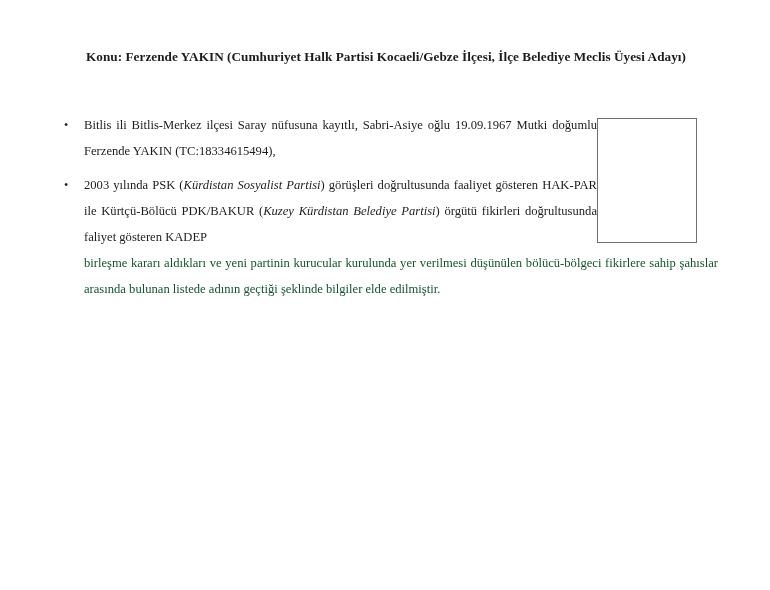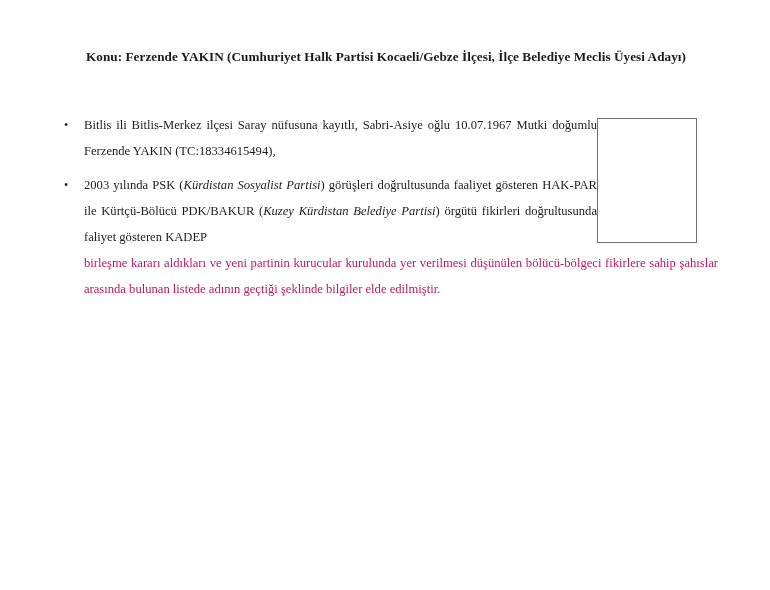--- a/index.html
+++ b/index.html
@@ -81,21 +81,21 @@
   
   .closing-paragraph {
     position: absolute;
     left: 84px;
     top: 250px;
     width: 634px;
     font-size: 12.6px;
     line-height: 26px;
     text-align: justify;
     text-justify: inter-word;
-    color: #be185d;
+    color: #14532d;
   }
 
   
   .photo-box {
     position: absolute;
     left: 597px;
     top: 118px;
     width: 100px;
     height: 125px;
     border: 1.5px solid #6f6f6f;
@@ -109,21 +109,21 @@
 <div class="page">
 
   <div class="heading">
     <span class="lead-indent"></span><span>Konu: Ferzende YAKIN (Cumhuriyet Halk Partisi Kocaeli/Gebze İlçesi, İlçe Belediye Meclis Üyesi Adayı)</span>
   </div>
 
   <ul class="bullet-list">
 
     <li class="bullet-item narrow">
       <span class="bullet-marker">•</span>
-      <span class="bullet-text">Bitlis ili Bitlis-Merkez ilçesi Saray nüfusuna kayıtlı, Sabri-Asiye oğlu 10.07.1967 Mutki doğumlu Ferzende YAKIN (TC:18334615494),</span>
+      <span class="bullet-text">Bitlis ili Bitlis-Merkez ilçesi Saray nüfusuna kayıtlı, Sabri-Asiye oğlu 19.09.1967 Mutki doğumlu Ferzende YAKIN (TC:18334615494),</span>
     </li>
 
     <li class="bullet-item narrow">
       <span class="bullet-marker">•</span>
       <span class="bullet-text"><span>2003 yılında PSK (</span><i>Kürdistan Sosyalist Partisi</i><span>) görüşleri doğrultusunda faaliyet gösteren HAK-PAR ile Kürtçü-Bölücü PDK/BAKUR (</span><i>Kuzey Kürdistan Belediye Partisi</i><span>) örgütü fikirleri doğrultusunda faliyet gösteren KADEP</span></span>
     </li>
 
   </ul>
 
   <div class="closing-paragraph">birleşme kararı aldıkları ve yeni partinin kurucular kurulunda yer verilmesi düşünülen bölücü-bölgeci fikirlere sahip şahıslar arasında bulunan listede adının geçtiği şeklinde bilgiler elde edilmiştir.</div>

